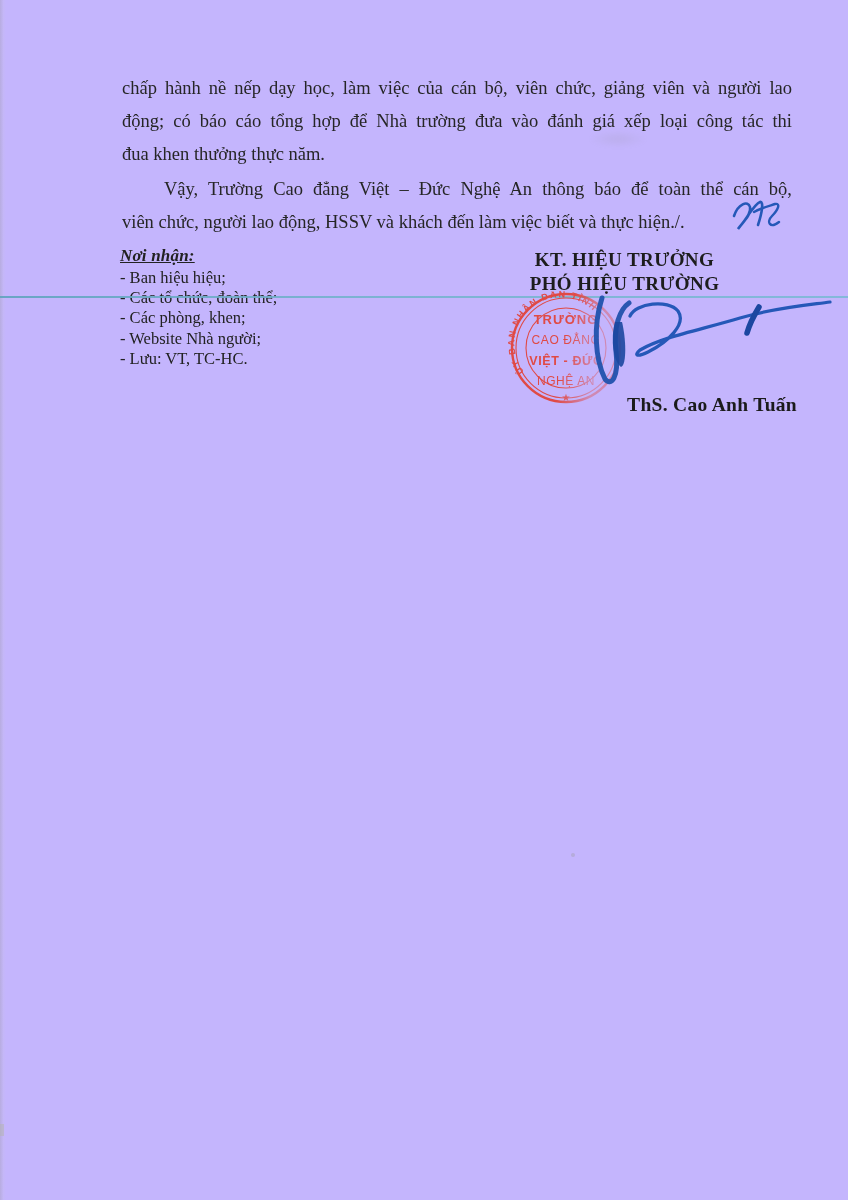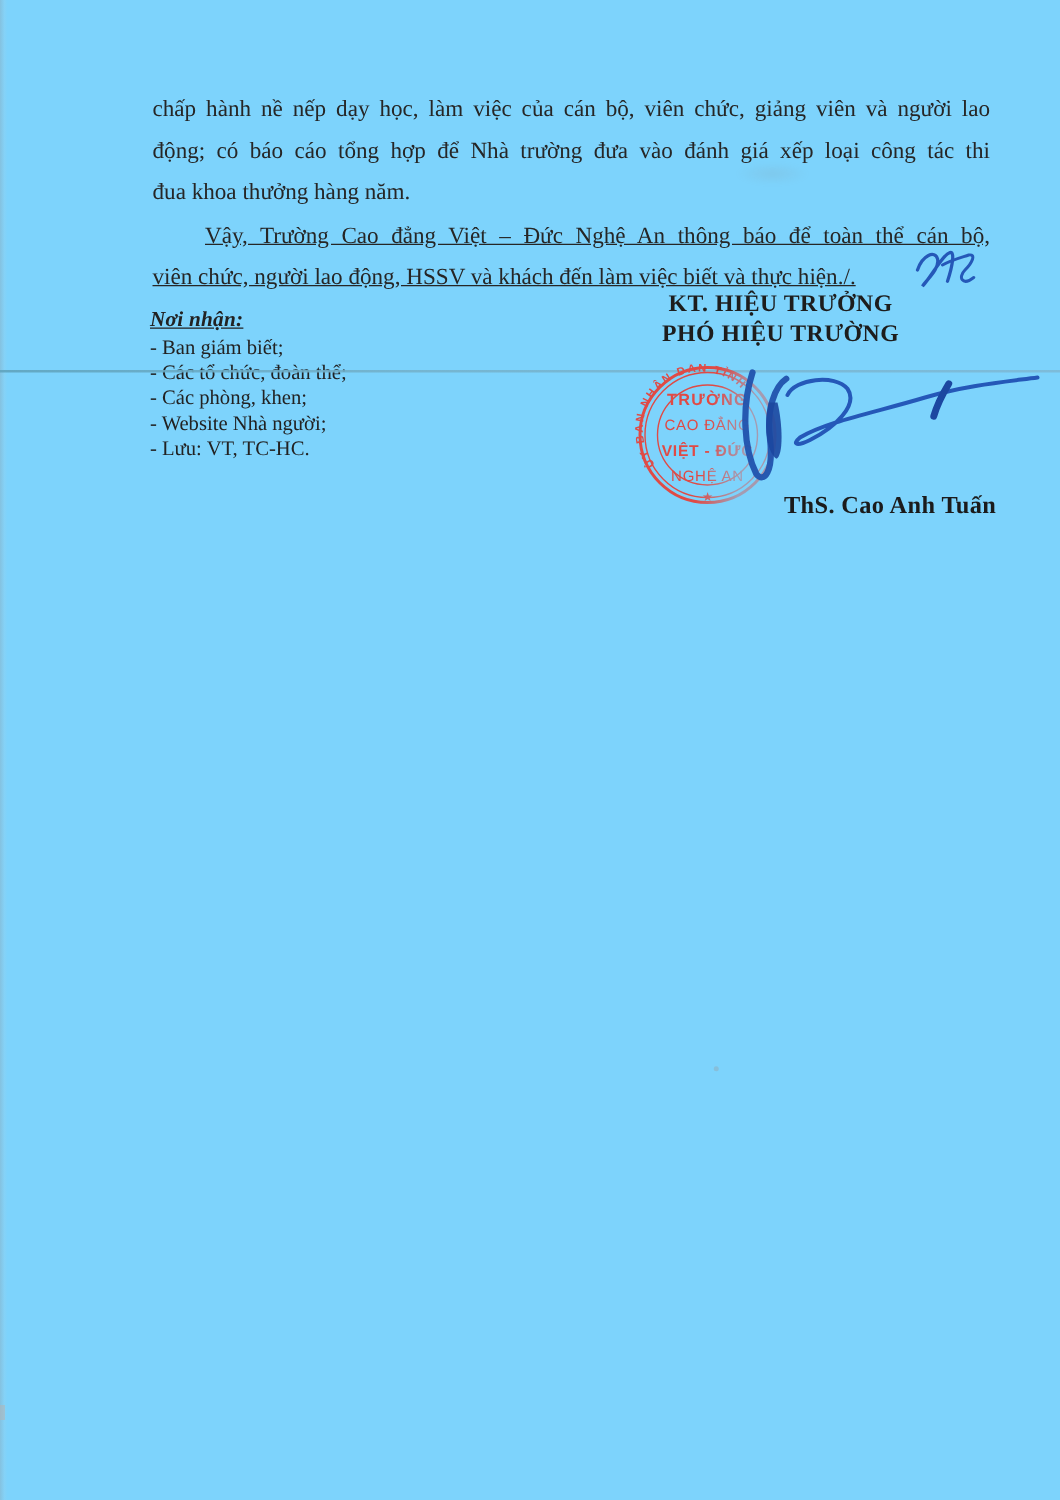--- a/index.html
+++ b/index.html
@@ -1,35 +1,35 @@
 <!DOCTYPE html>
 <html><head>
 <meta charset="utf-8">
 <style>
   * { margin:0; padding:0; box-sizing:border-box; }
   html,body { background:#ffffff; }
   .page {
-    position:relative; width:848px; height:1200px; background:#7dd3fc;
+    position:relative; width:848px; height:1200px; background:#c4b5fd;
     font-family:"Liberation Serif", serif; color:#272727; overflow:hidden;
   }
   .scan-edge-left {
     position:absolute; left:0; top:0; width:6px; height:1200px;
     background:linear-gradient(to right, rgba(150,150,150,.28), rgba(200,200,200,.10) 60%, transparent);
     pointer-events:none;
   }
   .body-par { position:absolute; left:122px; width:670px; font-size:18.5px; line-height:33px; color:#262626; }
   .jline { text-align:justify; text-align-last:justify; white-space:normal; }
   .lline { text-align:left; }
   .indent { text-indent:42px; }
 
   .recipients { position:absolute; left:120px; top:244px; width:260px; color:#222; }
   .recipients .head { font-weight:bold; font-style:italic; font-size:17px; line-height:24px; letter-spacing:.2px;text-decoration:underline; }
   .recipients .item { font-size:16.5px; line-height:20.2px; }
 
-  .sig-titles { position:absolute; left:452px; top:232px; width:345px; text-align:center; color:#1d1d1d; }
+  .sig-titles { position:absolute; left:452px; top:248px; width:345px; text-align:center; color:#1d1d1d; }
   .sig-titles .t { font-weight:bold; font-size:19px; line-height:24px; letter-spacing:.4px; }
 
   .divider {
     position:absolute; left:0; top:296px; width:848px; height:2px;
     background:linear-gradient(to right, #5fa3bd, #74b2cc 40%, #7db9d6);
     opacity:.9;
   }
 
   .stamp-wrap {
     position:absolute; left:494px; top:291px; width:148px; height:118px;
@@ -56,35 +56,35 @@
 </head>
 <body>
 
 <div class="page">
 
   <div class="scan-edge-left"></div>
 
   <div class="body-par" style="top:72px;">
     <div class="jline">chấp hành nề nếp dạy học, làm việc của cán bộ, viên chức, giảng viên và người lao</div>
     <div class="jline">động; có báo cáo tổng hợp để Nhà trường đưa vào đánh giá xếp loại công tác thi</div>
-    <div class="lline">đua khoa thưởng hàng năm.</div>
+    <div class="lline">đua khen thưởng thực năm.</div>
   </div>
 
-  <div class="body-par" style="top:173px;text-decoration:underline;">
+  <div class="body-par" style="top:173px;">
     <div class="jline indent">Vậy, Trường Cao đẳng Việt – Đức Nghệ An thông báo để toàn thể cán bộ,</div>
     <div class="lline">viên chức, người lao động, HSSV và khách đến làm việc biết và thực hiện./.</div>
   </div>
 
   <div class="smudge1"></div>
   <div class="speck"></div>
   <div class="edge-mark"></div>
 
   <div class="recipients">
     <div class="head">Nơi nhận:</div>
-    <div class="item">- Ban giám biết;</div>
+    <div class="item">- Ban hiệu hiệu;</div>
     <div class="item">- Các tổ chức, đoàn thể;</div>
     <div class="item">- Các phòng, khen;</div>
     <div class="item">- Website Nhà người;</div>
     <div class="item">- Lưu: VT, TC-HC.</div>
   </div>
 
   <div class="sig-titles">
     <div class="t">KT. HIỆU TRƯỞNG</div>
     <div class="t">PHÓ HIỆU TRƯỜNG</div>
   </div>

